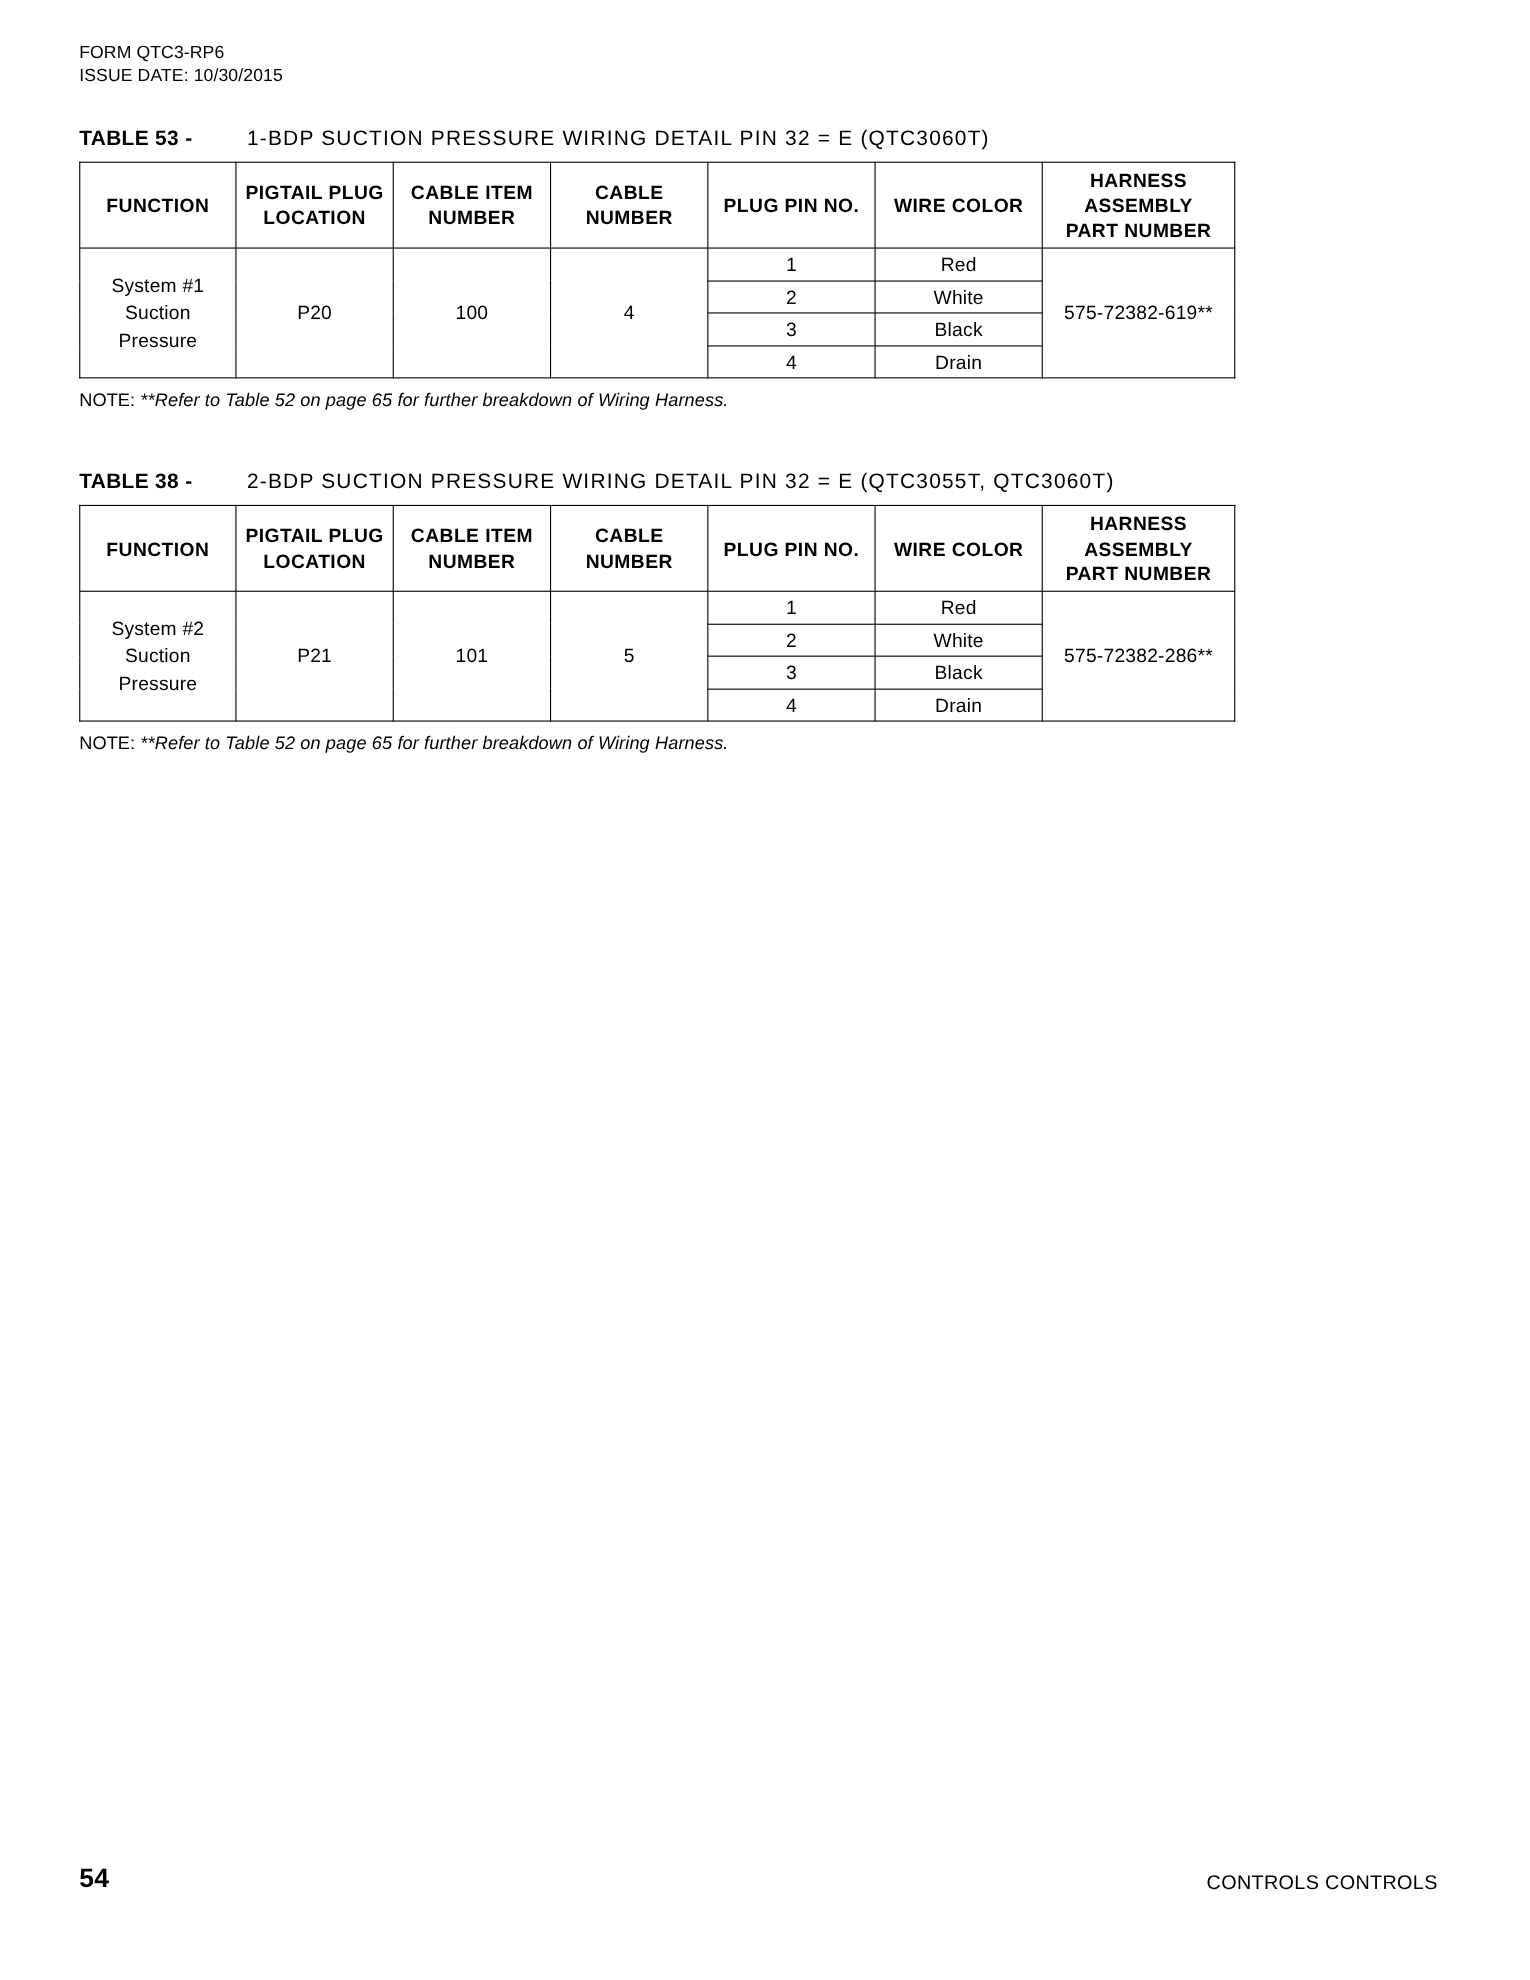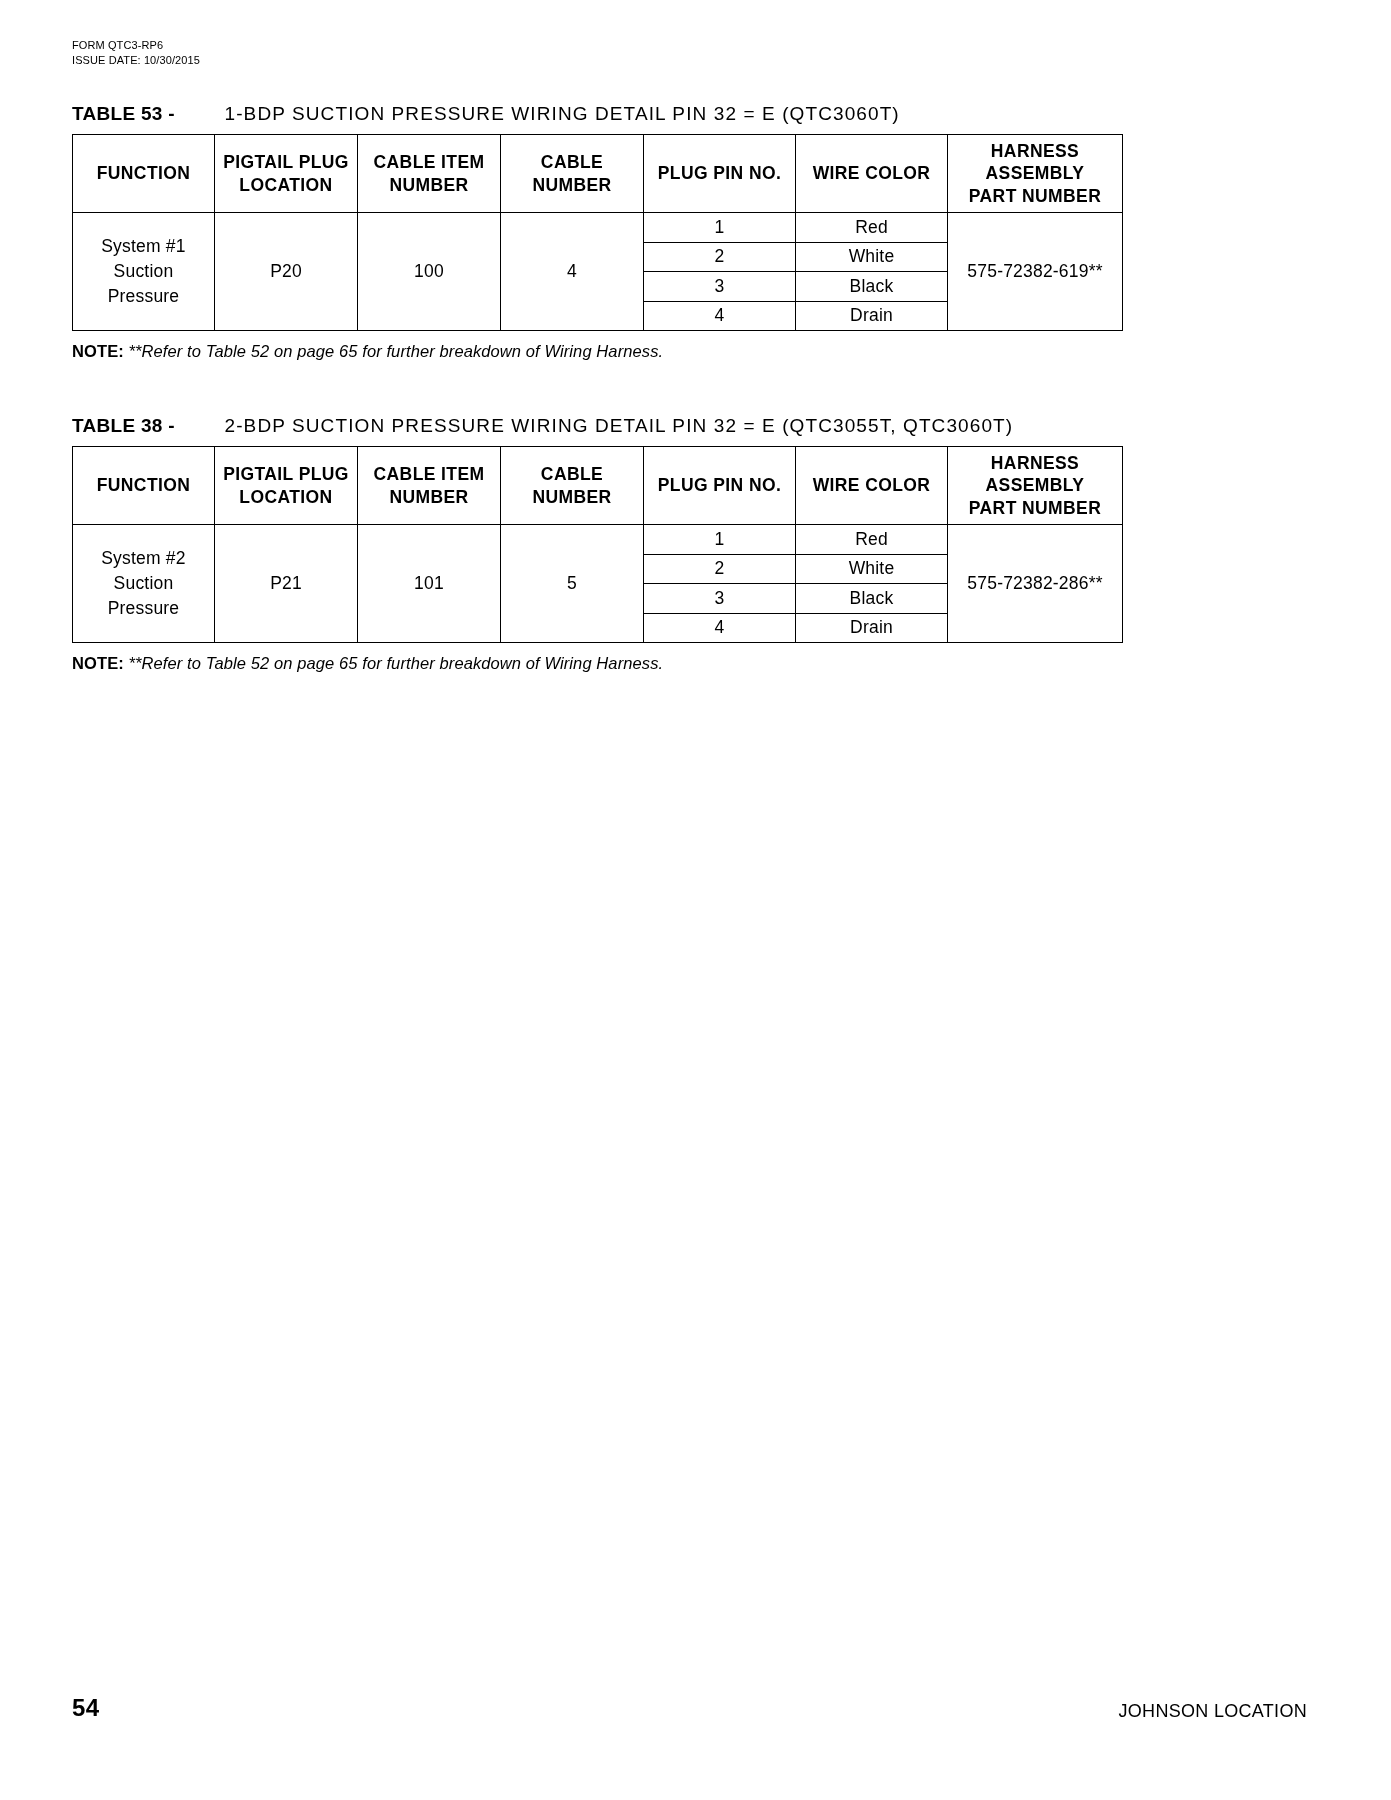--- a/index.html
+++ b/index.html
@@ -17,21 +17,21 @@
   }
   .page {
     position: relative;
     width: 1391px;
     height: 1800px;
     padding: 38px 72px 0 72px;
   }
 
   
   .doc-header {
-    font-size: 11px;
+    font-size: 16px;
     line-height: 1.32;
     letter-spacing: 0.1px;
     margin-bottom: 36px;
   }
   .doc-header div { white-space: pre; }
 
   
   .table-caption {
     font-size: 19px;
     letter-spacing: 0.2px;
@@ -97,21 +97,21 @@
   col.c-color    { width: 152px; }
   col.c-harness  { width: 175px; }
 
   
   .note {
     font-size: 16.5px;
     margin-top: 11px;
     letter-spacing: 0.1px;
   }
   .note .note-label {
-    font-weight: bold;
+    font-weight: normal;
     text-align: right;
   }
   .note .note-text {
     font-style: italic;
     margin-top: 46px;
   }
 
   .block-gap { height: 54px; }
 
   
@@ -297,16 +297,16 @@
     </tbody>
   </table>
 
   <div class="note">
     <span class="note-label">NOTE:</span>
     <span class="note-text">**Refer to Table 52 on page 65 for further breakdown of Wiring Harness.</span>
   </div>
 
   <div class="footer">
     <div class="page-number">54</div>
-    <div class="company">JOHNSON LOCATION</div>
+    <div class="company">CONTROLS CONTROLS</div>
   </div>
 
 </div>
 
 </body></html>

